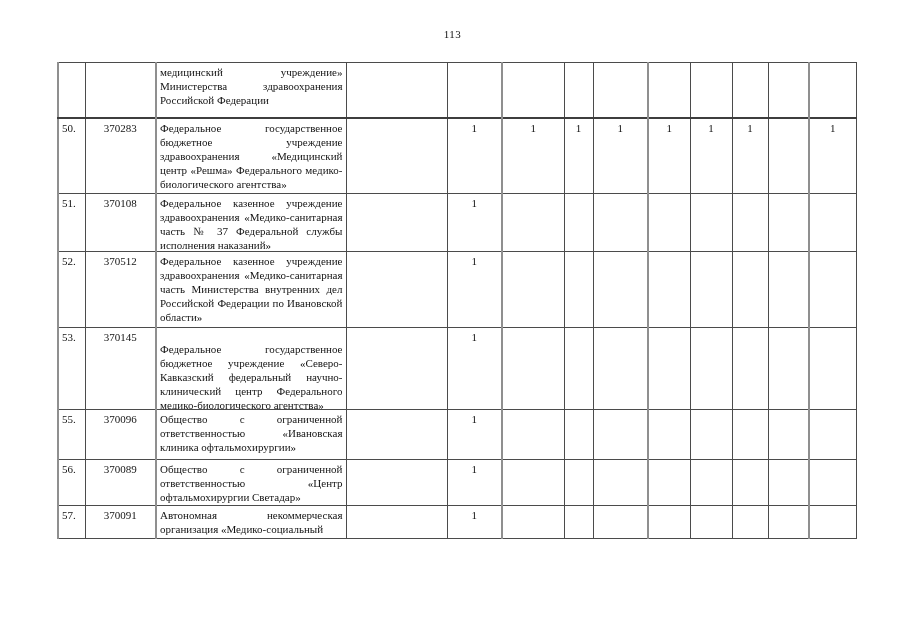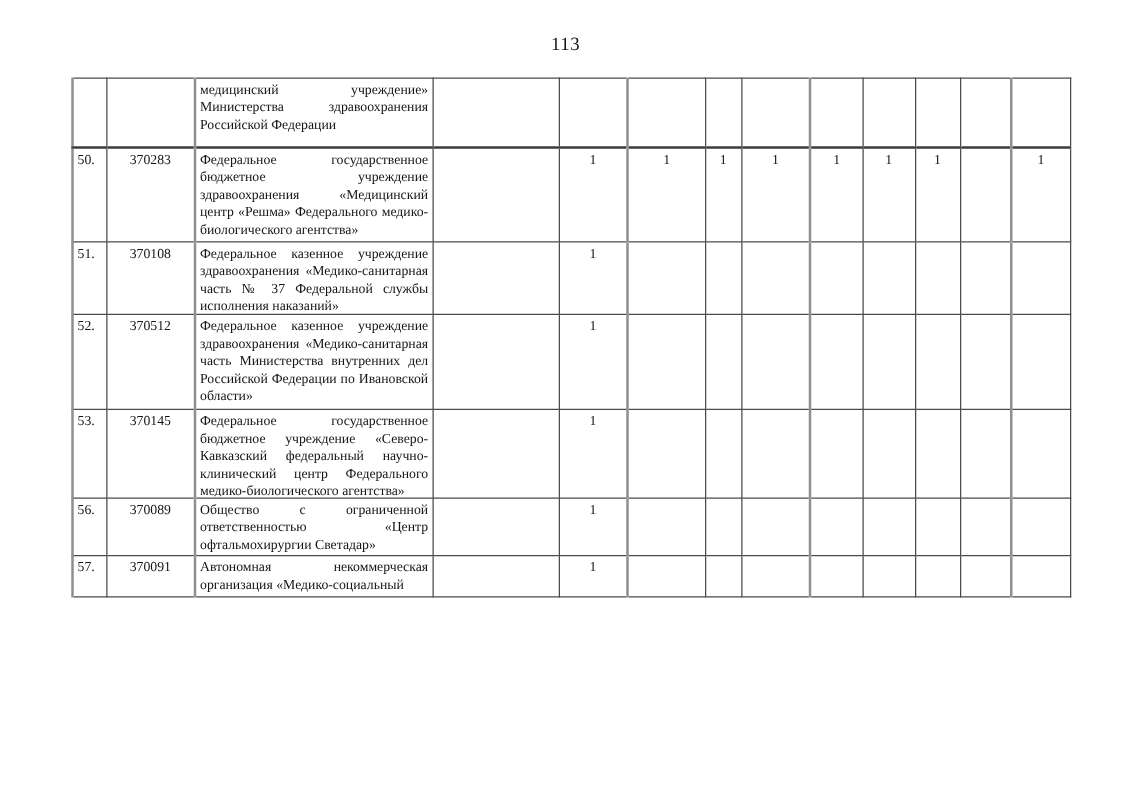--- a/index.html
+++ b/index.html
@@ -17,21 +17,21 @@
     width: 905px;
     height: 640px;
     background: #ffffff;
   }
   .page-number {
     position: absolute;
     top: 28px;
     left: 0;
     width: 905px;
     text-align: center;
-    font-size: 15px;
+    font-size: 11px;
     letter-spacing: 0.5px;
   }
   table.registry {
     position: absolute;
     left: 57px;
     top: 62px;
     width: 798px;
     table-layout: fixed;
     border-collapse: collapse;
   }
@@ -148,21 +148,38 @@
           <td class="c-val"></td>
           <td class="c-val"></td>
           <td class="c-val"></td>
           <td class="c-val"></td>
           <td class="c-val"></td>
         </tr>
         <tr style="height: 71px;">
           <td class="c-num">53.</td>
           <td class="c-code">370145</td>
           <td class="c-name">
-            <div class="nm" style="height: 67px;">Федеральное государственное бюджетное учреждение «Северо-Кавказский федеральный научно-клинический центр Федерального медико-биологического агентства»</div>
+            <div class="nm" style="height: 67px; margin-top: 12px;">Федеральное государственное бюджетное учреждение «Северо-Кавказский федеральный научно-клинический центр Федерального медико-биологического агентства»</div>
+          </td>
+          <td class="c-val"></td>
+          <td class="c-val">1</td>
+          <td class="c-val"></td>
+          <td class="c-val"></td>
+          <td class="c-val"></td>
+          <td class="c-val"></td>
+          <td class="c-val"></td>
+          <td class="c-val"></td>
+          <td class="c-val"></td>
+          <td class="c-val"></td>
+        </tr>
+        <tr style="height: 50px;">
+          <td class="c-num">55.</td>
+          <td class="c-code">370096</td>
+          <td class="c-name">
+            <div class="nm" style="height: 46px;">Общество с ограниченной ответственностью «Ивановская клиника офтальмохирургии»</div>
           </td>
           <td class="c-val"></td>
           <td class="c-val">1</td>
           <td class="c-val"></td>
           <td class="c-val"></td>
           <td class="c-val"></td>
           <td class="c-val"></td>
           <td class="c-val"></td>
           <td class="c-val"></td>
           <td class="c-val"></td>

